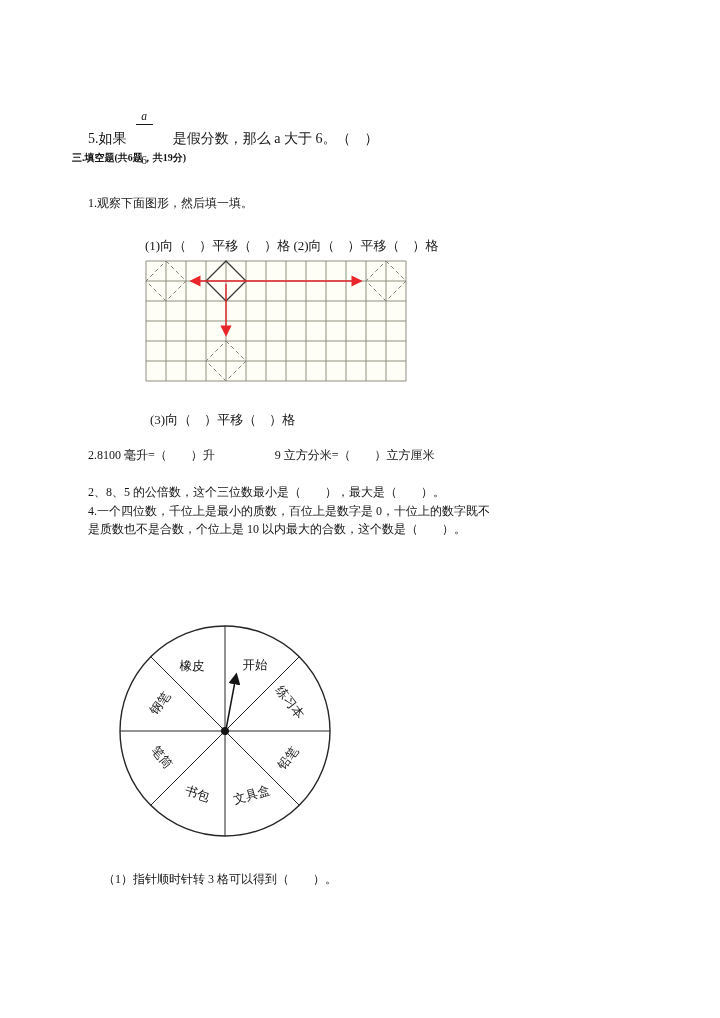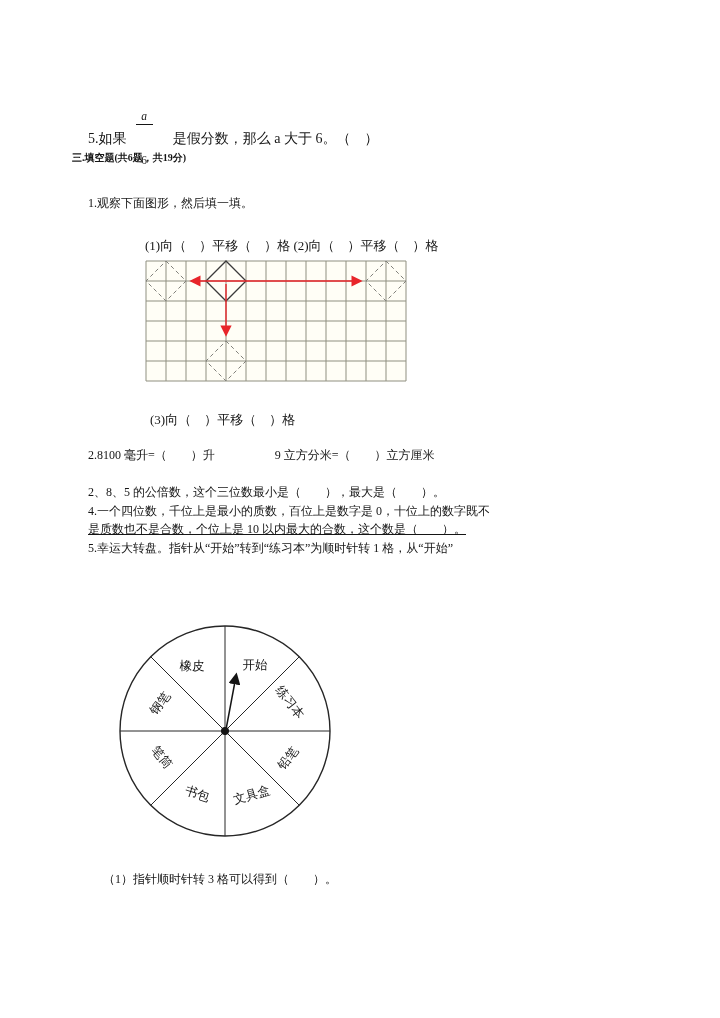--- a/index.html
+++ b/index.html
@@ -104,22 +104,21 @@
     <polygon points="80,0 100,20 80,40 60,20" fill="none" stroke="#3a3a3a" stroke-width="1.3"></polygon>
     <line x1="45" y1="20" x2="215" y2="20" stroke="#e8252a" stroke-width="1.4" marker-start="url(#ar)" marker-end="url(#ar)"></line>
     <line x1="80" y1="23" x2="80" y2="74" stroke="#e8252a" stroke-width="1.4" marker-end="url(#ar)"></line>
   </svg>
 
   <div class="figlabel" style="left:150px; top:391px;margin-top:20px;">(3)向（　）平移（　）格</div>
 
   <div class="line" style="top:446px;">2.8100 毫升=（　　）升　　　　　9 立方分米=（　　）立方厘米</div>
   <div class="line" style="top:483px;">2、8、5 的公倍数，这个三位数最小是（　　），最大是（　　）。</div>
   <div class="line" style="top:501.5px;text-align:right;">4.一个四位数，千位上是最小的质数，百位上是数字是 0，十位上的数字既不</div>
-  <div class="line" style="top:520px;text-decoration:underline;">是质数也不是合数，个位上是 10 以内最大的合数，这个数是（　　）。</div>
-  <div class="line" style="top:538.5px;">5.幸运大转盘。指针从“开始”转到“练习本”为顺时针转 1 格，从“开始”</div>
+  <div class="line" style="top:520px;">是质数也不是合数，个位上是 10 以内最大的合数，这个数是（　　）。</div>
 
   <svg class="abs" style="left:115px; top:621px;" width="220" height="220" viewBox="0 0 220 220">
     <defs>
       <marker id="ab" viewBox="0 0 10 10" refX="7" refY="5" markerWidth="8" markerHeight="8" orient="auto">
         <path d="M0 0 L10 5 L0 10 z" fill="#151515"></path>
       </marker>
     </defs>
     <circle cx="110" cy="110" r="105" fill="none" stroke="#262626" stroke-width="1.4"></circle>
     <path d="M110 5V215M5 110H215M35.8 35.8L184.2 184.2M184.2 35.8L35.8 184.2" stroke="#262626" stroke-width="1" fill="none"></path>
 

